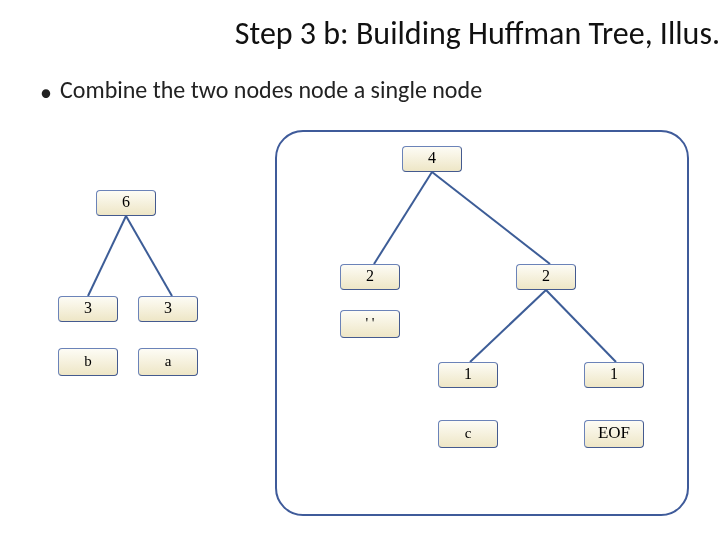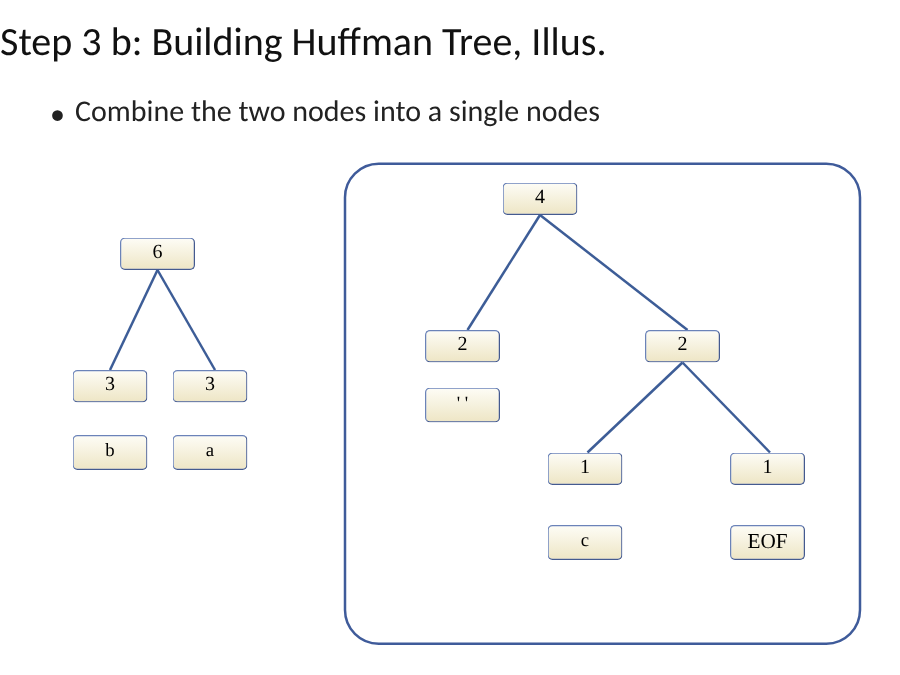--- a/index.html
+++ b/index.html
@@ -10,23 +10,24 @@
     background: #fff;
     font-family: Calibri, Arial, sans-serif;
     position: relative;
     overflow: hidden;
   }
   .title {
     position: absolute;
     top: 14px;
     left: 0;
     right: 0;
-    text-align: left;
+    text-align: right;
     font-size: 32px;
     color: #111;
+    padding-left: 14px;
   }
   .bullet {
     position: absolute;
     top: 75px;
     left: 40px;
     font-size: 24px;
     color: #222;
   }
   .bullet .dot {
     display: inline-block;
@@ -66,21 +67,21 @@
   svg.edge line {
     stroke: #3d5d97;
     stroke-width: 2;
   }
 </style>
 </head>
 <body>
 
 <div class="title">Step 3 b: Building Huffman Tree, Illus.</div>
 <div class="bullet">
-  <span class="dot">•</span><span>Combine the two nodes into a single nodes</span>
+  <span class="dot">•</span><span>Combine the two nodes node a single node</span>
 </div>
 
 <div class="highlight-box"></div>
 
 <div class="node freq" style="left:96px; top:190px;">6</div>
 
 <svg class="edge" style="left:70px; top:216px; width:120px; height:86px;">
   <line x1="56" y1="0" x2="18" y2="80"></line>
   <line x1="56" y1="0" x2="102" y2="80"></line>
 </svg>

